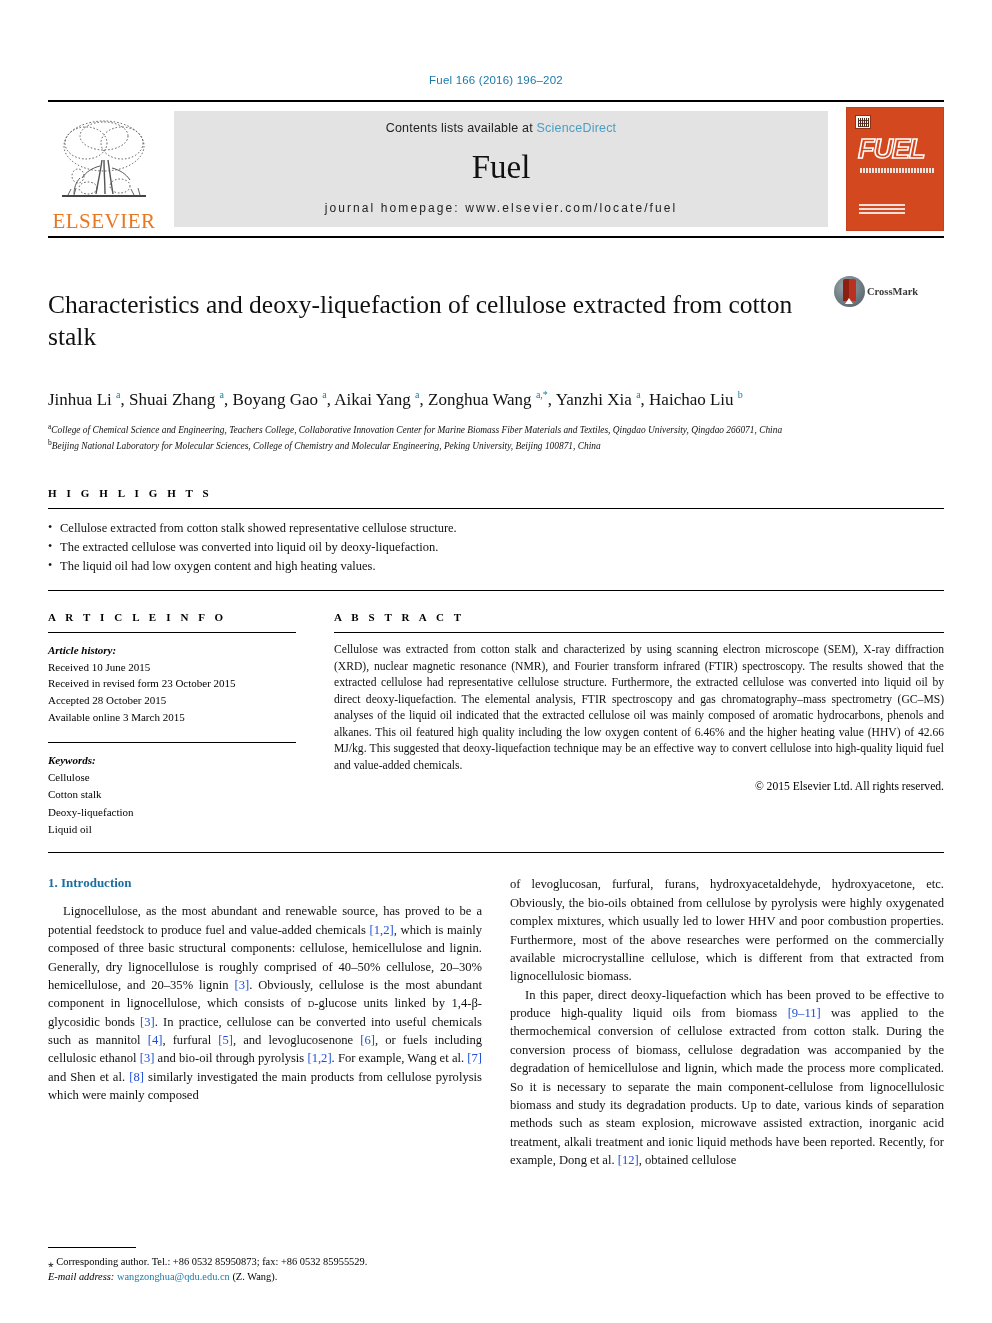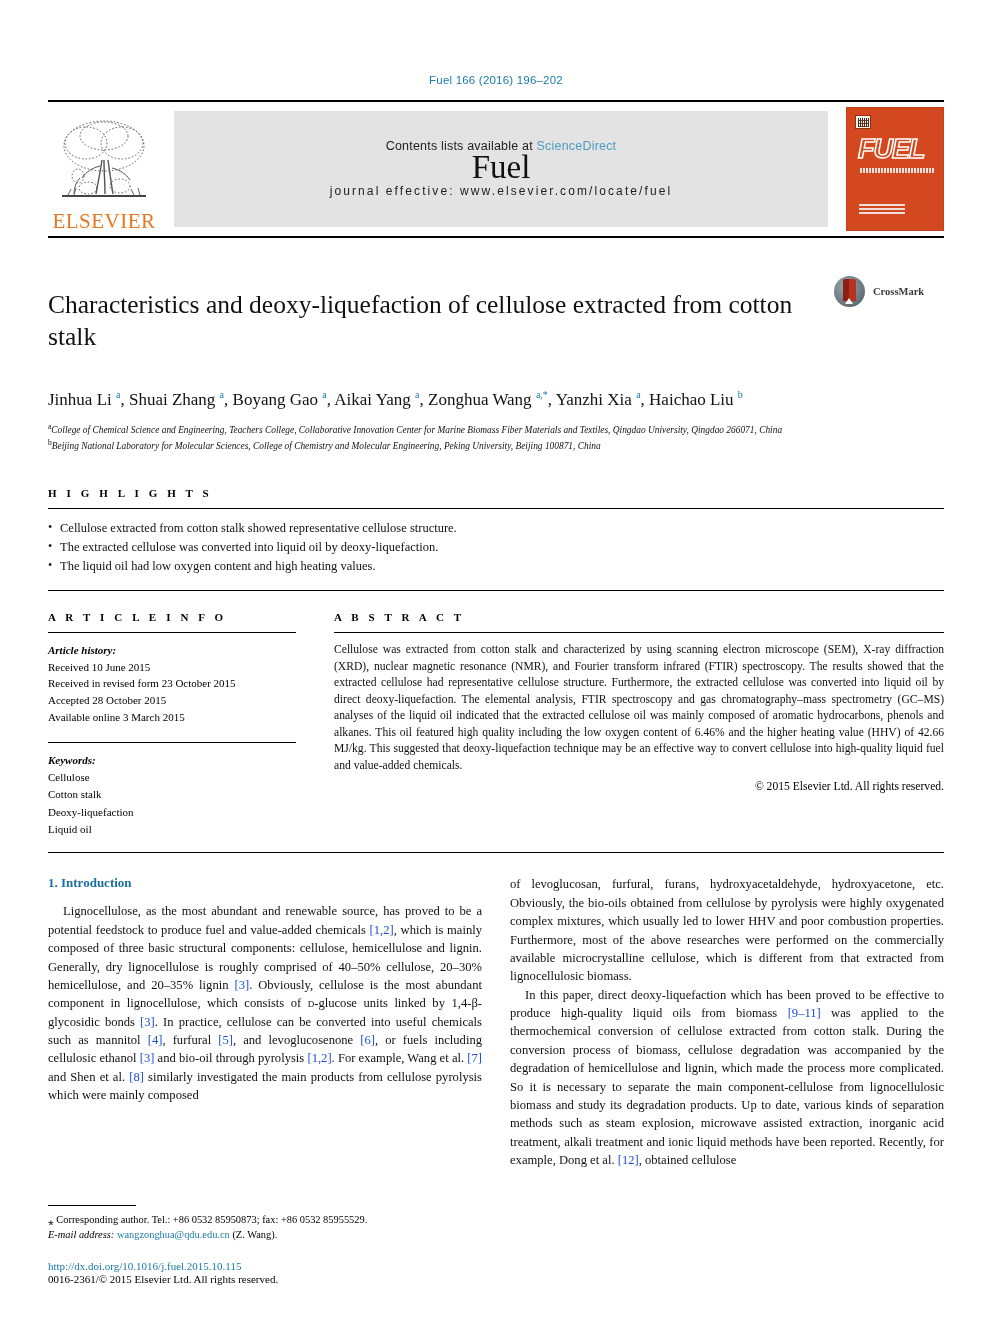--- a/index.html
+++ b/index.html
@@ -47,21 +47,21 @@
     letter-spacing:.5px;
     line-height:1;
     margin-top:1px;
     text-align:right;
   }
   .sd-band {
     flex:1 1 auto;
     background:#e3e3e3;
     margin:9px 8px 9px 14px;
     display:flex; flex-direction:column;
-    align-items:center; justify-content:center;
+    align-items:center; justify-content:space-between;
     padding:10px 0 12px;
   }
   .sd-line {
     font-family:"Liberation Sans", sans-serif;
     font-size:12.5px;
     color:#222;
     letter-spacing:.2px;
   }
   .sd-link { color:#4a9ec4; }
   .journal-title {
@@ -124,21 +124,21 @@
   
   .title-row { display:flex; align-items:flex-start; margin-top:34px;justify-content:space-between; }
   .art-title {
     flex:1 1 auto;
     font-size:25.5px;
     line-height:1.25;
     font-weight:normal;
     color:#111;
     padding-right:16px;
   }
-  .crossmark { flex:0 0 110px; display:flex; align-items:center; gap:8px; padding-top:4px; }
+  .crossmark { flex:0 0 110px; display:flex; align-items:center; gap:2px; padding-top:4px; }
   .cm-badge {
     width:31px; height:31px; border-radius:50%;
     background:radial-gradient(circle at 38% 33%, #9aa7ad 0%, #6e7b82 55%, #4c585e 100%);
     position:relative;
   }
   .cm-badge .book {
     position:absolute; left:9px; top:3px;
     width:13px; height:22px;
     background:linear-gradient(90deg,#8d1f12 0 48%, #b8321f 48% 100%);
     border-radius:2px 2px 0 0;
@@ -251,21 +251,21 @@
       </svg>
       <div class="elsevier-word">ELSEVIER</div>
     </div>
 
     <div class="sd-band">
       <div class="sd-line">
         <span>Contents lists available at</span>
         <span class="sd-link">ScienceDirect</span>
       </div>
       <div class="journal-title">Fuel</div>
-      <div class="homepage">journal effective: www.elsevier.com/locate/fuel</div>
+      <div class="homepage">journal homepage: www.elsevier.com/locate/fuel</div>
     </div>
 
     <div class="cover-wrap">
       <div class="cover">
         <div class="mini-badge"></div>
         <div class="fuelword">FUEL</div>
         <div class="subtitle"></div>
         <div class="bottomtext"></div>
       </div>
     </div>
@@ -344,19 +344,15 @@
   </div>
 
   <div class="foot">
     <div class="foot-rule"></div>
     <div class="foot-line">⁎ Corresponding author. Tel.: +86 0532 85950873; fax: +86 0532 85955529.</div>
     <div class="foot-line">
       <span class="it">E-mail address:</span>
       <span class="mail">wangzonghua@qdu.edu.cn</span>
       <span>(Z. Wang).</span>
     </div>
-    <div class="doi-block">
-      <div class="doi">http://dx.doi.org/10.1016/j.fuel.2015.10.115</div>
-      <div class="issn">0016-2361/© 2015 Elsevier Ltd. All rights reserved.</div>
-    </div>
   </div>
 
 </div>
 
 </body></html>

